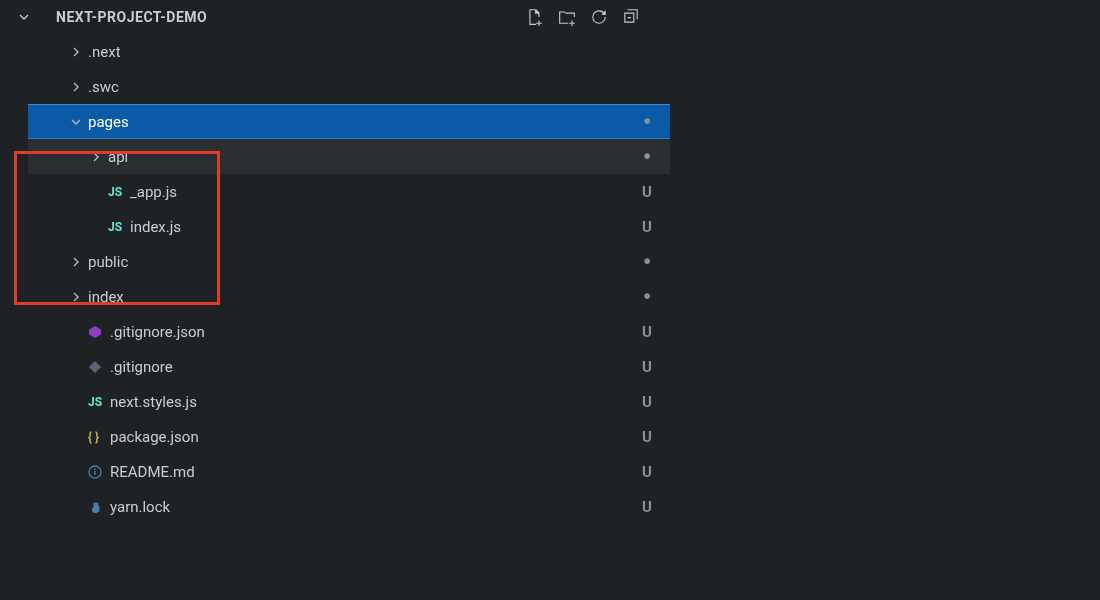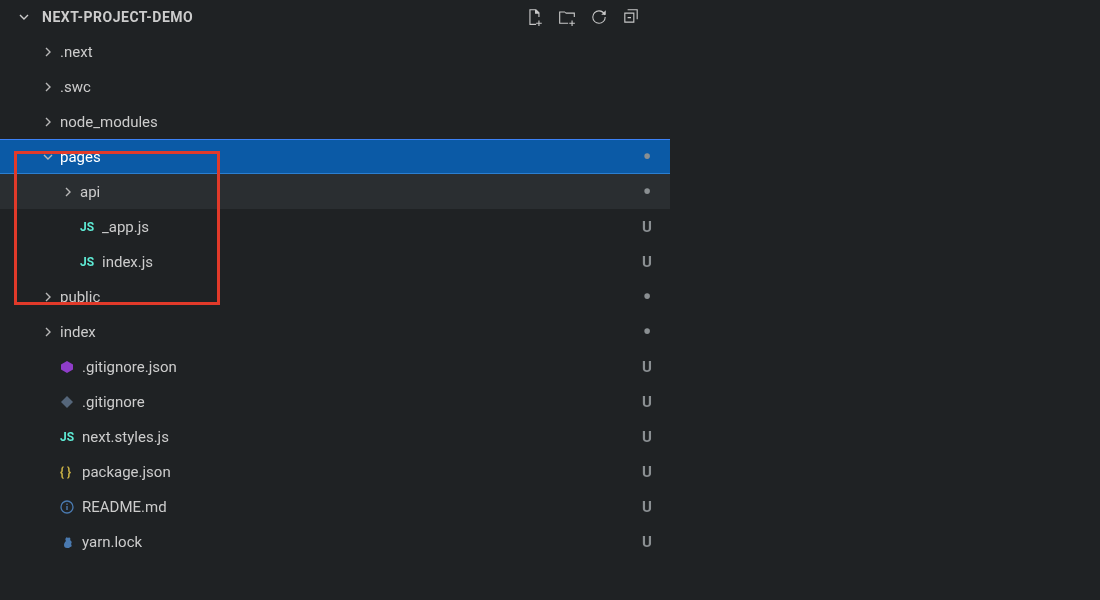--- a/index.html
+++ b/index.html
@@ -21,24 +21,24 @@
       flex-direction: column;
     }
     .header {
       display: flex;
       align-items: center;
       padding: 8px 12px 6px 18px;
       font-weight: 700;
       font-size: 14px;
       letter-spacing: 0.5px;
     }
-    .header .title { flex: 1; display: flex; align-items: center; gap: 6px; }
+    .header .title { flex: 1; display: flex; align-items: center; gap: 20px; }
     .header-actions { display: flex; gap: 14px; color: #c8c8c8; padding-right: 18px; }
     .header-actions .act { cursor: pointer; display: flex; align-items: center; }
-    .tree { padding: 2px 0; }
+    .tree { padding: 2px 0; margin-left: 28px; }
     .row {
       display: flex;
       align-items: center;
       height: 35px;
       padding-right: 14px;
       cursor: pointer;
       position: relative;
       font-size: 15px;
     }
     .row.selected { background: #0b5aa6; color: #ffffff; border-top: 1px solid #3b82f6; border-bottom: 1px solid #2b7fd1; }
@@ -118,29 +118,20 @@
       </div>
       <div class="row indent-1">
         <span class="chev">
           <svg width="12" height="12" viewBox="0 0 12 12">
             <path d="M4 2 L8 6 L4 10" stroke="currentColor" stroke-width="1.4" fill="none"></path>
           </svg>
         </span>
         <span class="label">.swc</span>
         <span class="status"></span>
       </div>
-      <div class="row indent-1">
-        <span class="chev">
-          <svg width="12" height="12" viewBox="0 0 12 12">
-            <path d="M4 2 L8 6 L4 10" stroke="currentColor" stroke-width="1.4" fill="none"></path>
-          </svg>
-        </span>
-        <span class="label">node_modules</span>
-        <span class="status"></span>
-      </div>
       <div class="row indent-1 selected">
         <span class="chev">
           <svg width="12" height="12" viewBox="0 0 12 12">
             <path d="M2 4 L6 8 L10 4" stroke="currentColor" stroke-width="1.4" fill="none"></path>
           </svg>
         </span>
         <span class="label">pages</span>
         <span class="status dot">•</span>
       </div>
       <div class="row indent-2 active">

